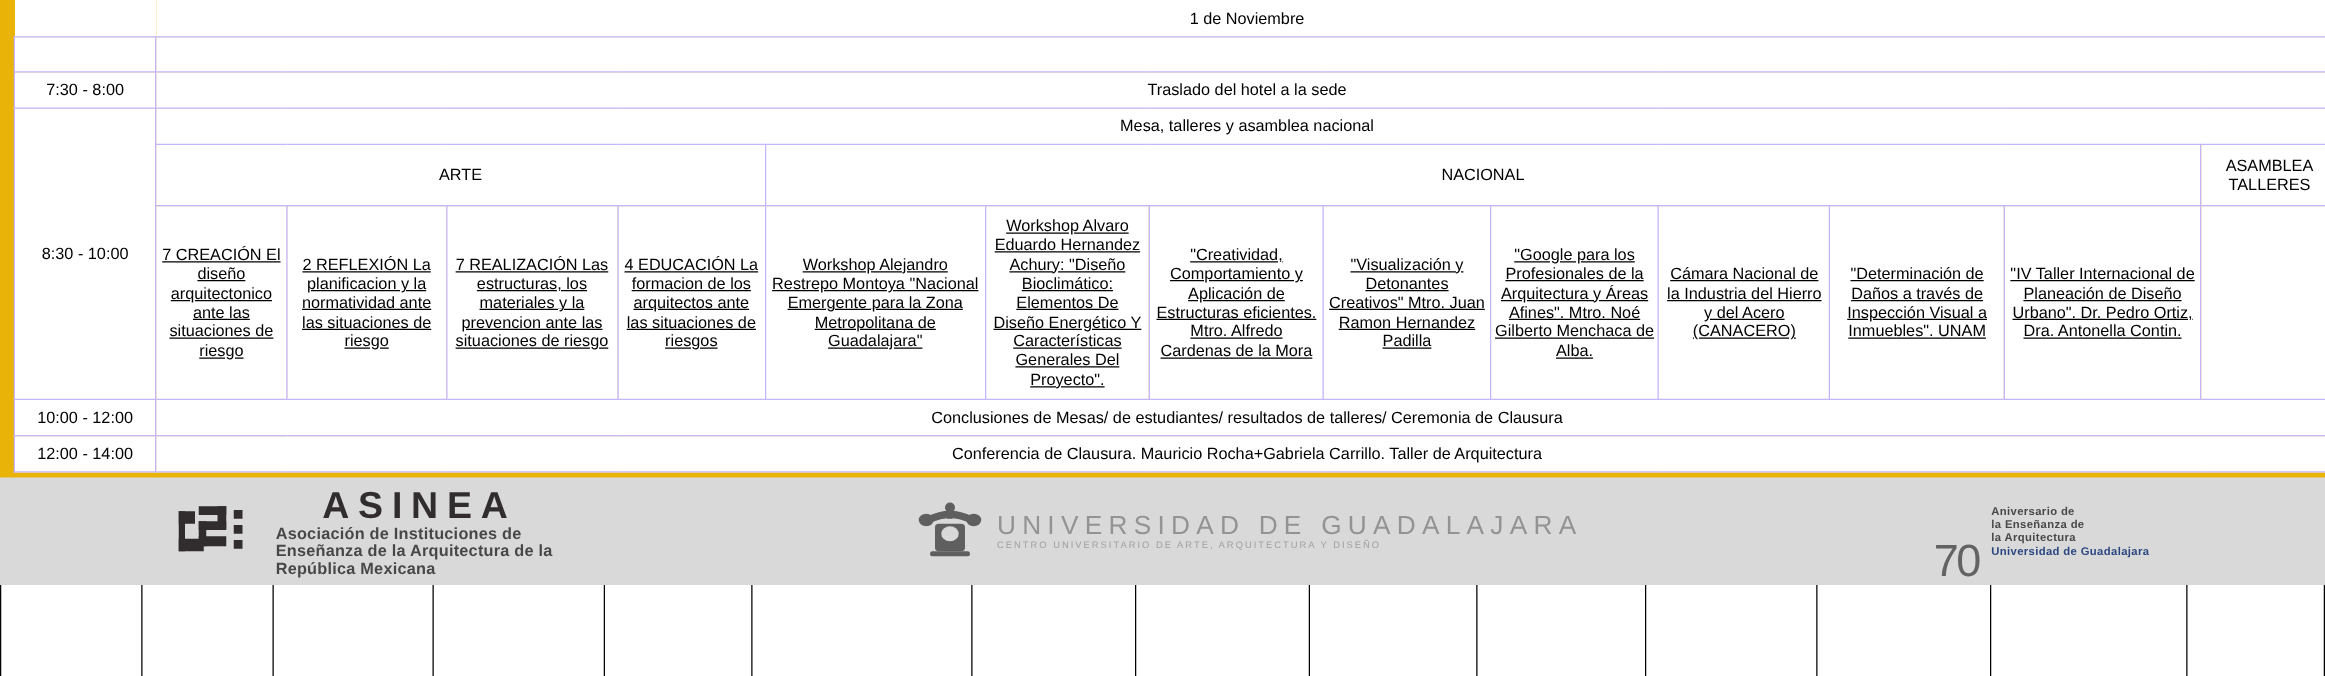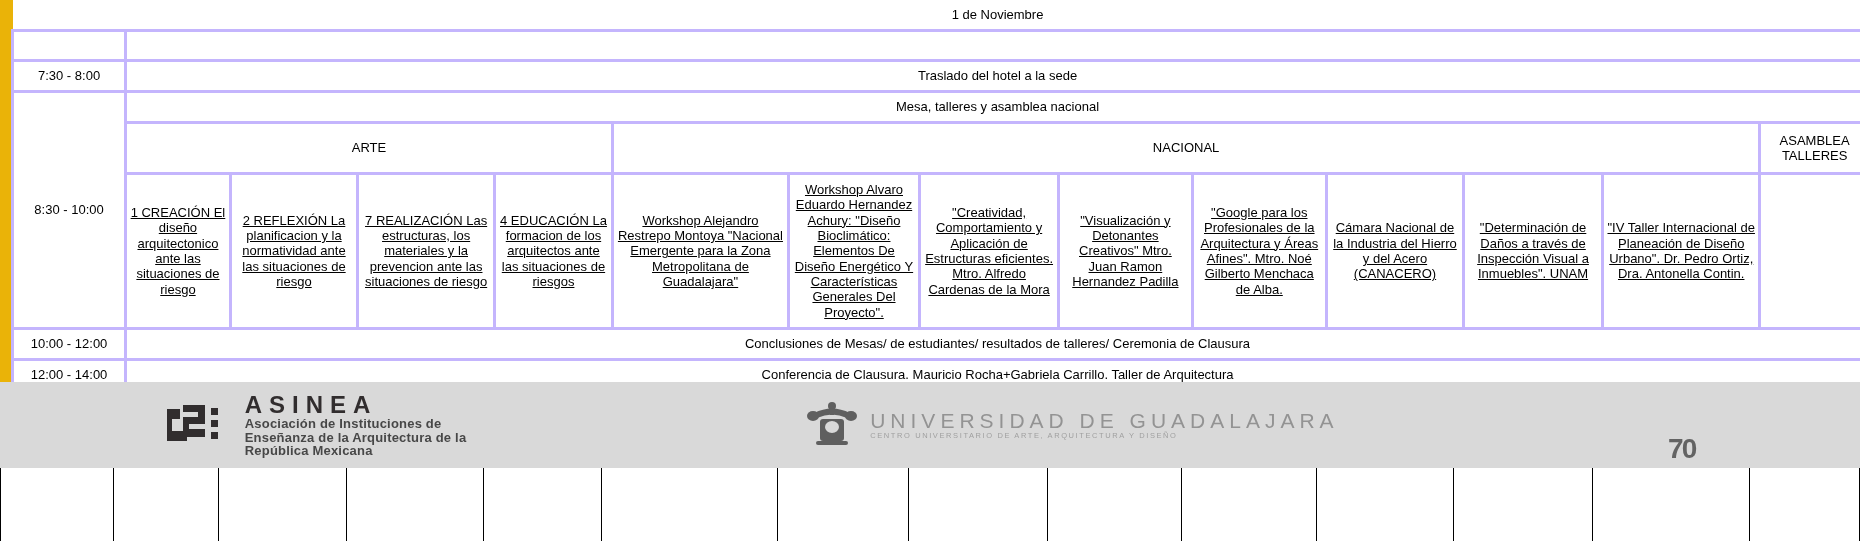--- a/index.html
+++ b/index.html
@@ -21,21 +21,21 @@
     position: relative;
     background: #eab308;
     padding-left: 11px;
   }
   table.grid {
     border-collapse: collapse;
     table-layout: fixed;
     width: 1860px;
   }
   table.grid td {
-    border: 3px solid #c4b5fd;
+    border: 1px solid #c4b5fd;
     vertical-align: middle;
     text-align: center;
     padding: 2px 3px;
     font-size: 13px;
     line-height: 1.18;
     background: #ffffff;
     word-wrap: break-word;
     overflow-wrap: break-word;
   }
   td.titlebar {
@@ -82,45 +82,46 @@
     justify-content: space-around;
   }
   .logo {
     display: flex;
     align-items: center;
     gap: 10px;
     opacity: .92;
   }
   .logo-txt { line-height: 1.05; }
   .logo-main {
-    font-size: 24px;
+    font-size: 30px;
     font-weight: bold;
     letter-spacing: 7px;
     color: #231f20;
+    text-align: center;
   }
   .logo-sub {
     font-size: 13px;
     font-weight: bold;
     letter-spacing: .2px;
     color: #3b3b3b;
     max-width: 230px;
   }
   .udg-main {
     font-size: 21px;
     letter-spacing: 5px;
     color: #8e8e8e;
   }
   .udg-sub {
     font-size: 7.5px;
     letter-spacing: 1.6px;
     color: #9b9b9b;
   }
   .sev-main {
-    font-size: 28px;
-    font-weight: bold;
+    font-size: 36px;
+    font-weight: normal;
     letter-spacing: -2px;
     color: #5a5a5a;
     margin-top: 47px;
   }
   .sev-sub {
     font-size: 9px;
     font-weight: bold;
     line-height: 1.18;
     color: #3b3b3b;
     letter-spacing: .3px;
@@ -181,21 +182,21 @@
       <td class="row-wide" colspan="13">Mesa, talleres y asamblea nacional</td>
     </tr>
 
     <tr>
       <td class="sect" colspan="4">ARTE</td>
       <td class="sect" colspan="8">NACIONAL</td>
       <td class="sect" colspan="1">ASAMBLEA TALLERES</td>
     </tr>
 
     <tr style="height:155px">
-      <td class="cell-small">1 CREACIÓN El diseño arquitectonico ante las situaciones de riesgo</td>
+      <td class="cell-small">7 CREACIÓN El diseño arquitectonico ante las situaciones de riesgo</td>
       <td class="cell-small">2 REFLEXIÓN La planificacion y la normatividad ante las situaciones de riesgo</td>
       <td class="cell-small">7 REALIZACIÓN Las estructuras, los materiales y la prevencion ante las situaciones de riesgo</td>
       <td class="cell-small">4 EDUCACIÓN La formacion de los arquitectos ante las situaciones de riesgos</td>
       <td class="cell-small">Workshop Alejandro Restrepo Montoya "Nacional Emergente para la Zona Metropolitana de Guadalajara"</td>
       <td class="cell-small">Workshop Alvaro Eduardo Hernandez Achury: "Diseño Bioclimático: Elementos De Diseño Energético Y Características Generales Del Proyecto".</td>
       <td class="cell-small">"Creatividad, Comportamiento y Aplicación de Estructuras eficientes. Mtro. Alfredo Cardenas de la Mora</td>
       <td class="cell-small">"Visualización y Detonantes Creativos" Mtro. Juan Ramon Hernandez Padilla</td>
       <td class="cell-small">"Google para los Profesionales de la Arquitectura y Áreas Afines". Mtro. Noé Gilberto Menchaca de Alba.</td>
       <td class="cell-small">Cámara Nacional de la Industria del Hierro y del Acero (CANACERO)</td>
       <td class="cell-small">"Determinación de Daños  a través de Inspección Visual a Inmuebles". UNAM</td>
@@ -252,20 +253,26 @@
         </g>
       </svg>
       <div class="logo-txt">
         <div class="udg-main">UNIVERSIDAD DE GUADALAJARA</div>
         <div class="udg-sub">CENTRO UNIVERSITARIO DE ARTE, ARQUITECTURA Y DISEÑO</div>
       </div>
     </div>
 
     <div class="logo">
       <div class="sev-main">70</div>
+      <div class="sev-sub">
+        <div>Aniversario de</div>
+        <div>la Enseñanza de</div>
+        <div>la Arquitectura</div>
+        <div class="blue">Universidad de Guadalajara</div>
+      </div>
     </div>
 
   </div>
 
   <div class="bottom-strip">
     <table>
       <colgroup>
         <col style="width:95px">
           <col style="width:88px">
           <col style="width:107px">

